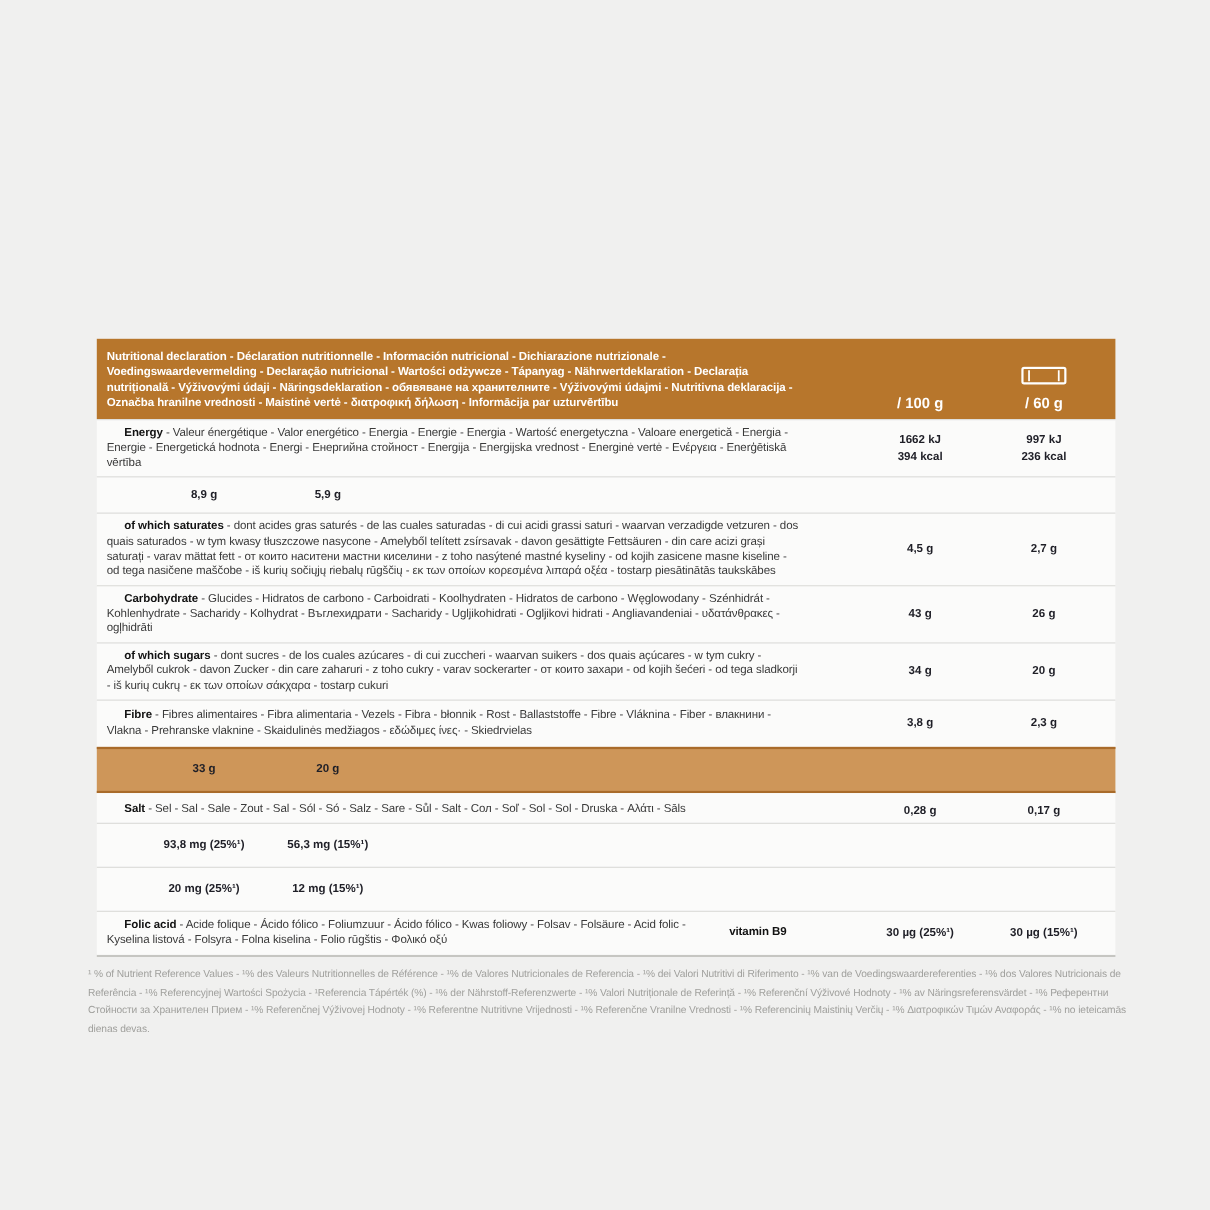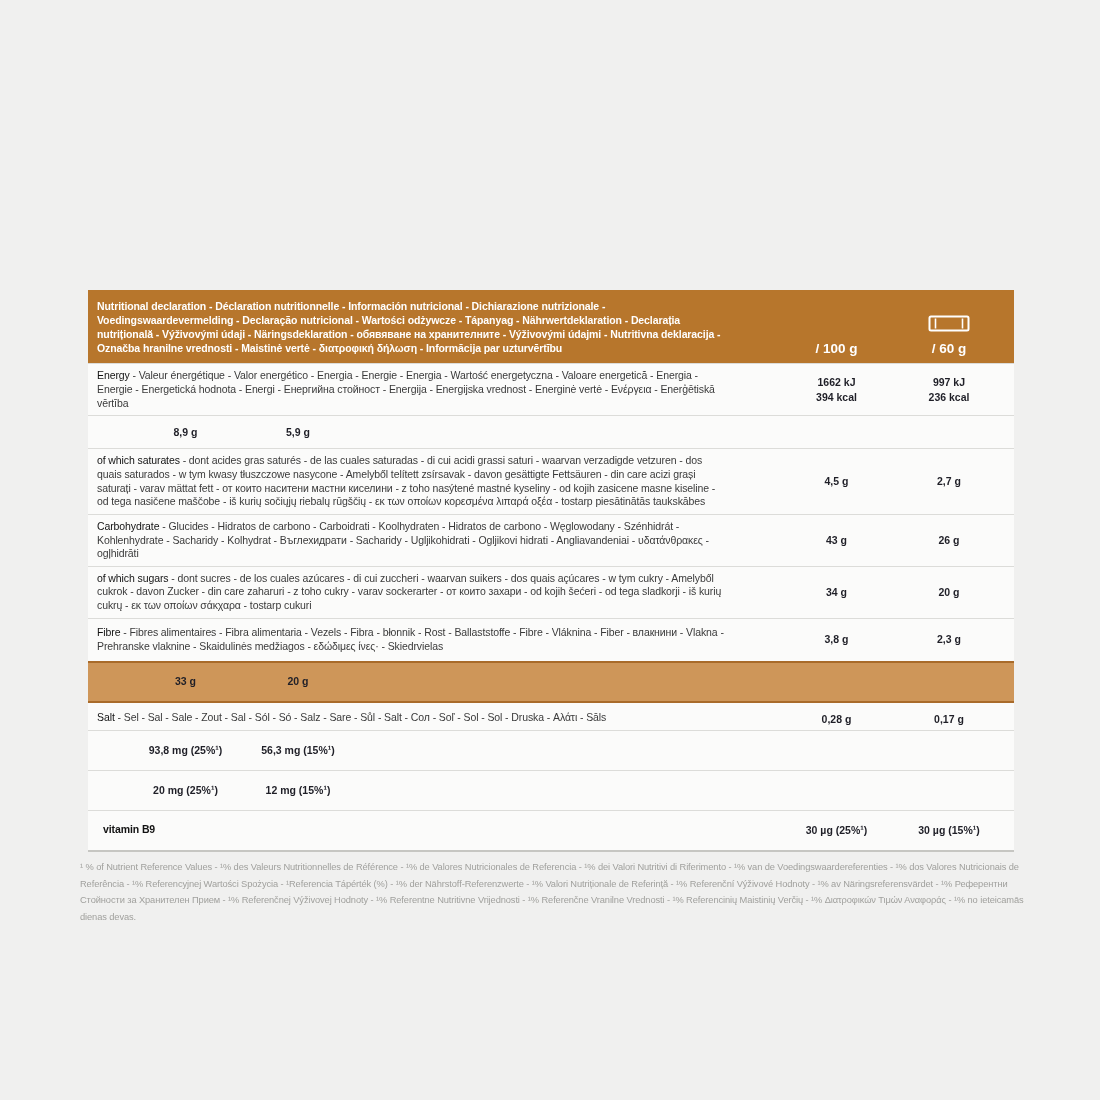--- a/index.html
+++ b/index.html
@@ -5,21 +5,21 @@
   html,body { margin:0; padding:0; }
   body {
     width:1100px; height:1100px;
     background:#f0f0ef;
     font-family:"Liberation Sans", sans-serif;
   }
   .canvas {
     position:relative; width:1100px; height:1100px;
     background:var(--page-bg,#f0f0ef); overflow:hidden;
   }
-  .wrap { position:absolute; left:88px; top:290px; width:926px; }
+  .wrap { position:absolute; left:88px; top:308px; width:926px; }
 
   
   .c-name { flex:1; padding:2px 10px 2px 9px; box-sizing:border-box; }
   .c-100  { width:95px; padding-left:50px; text-align:center; flex-shrink:0; }
   .c-60   { width:130px; text-align:center; flex-shrink:0; }
 
   
   .thead {
     background:var(--header-bg,#b7762c); color:#fff;
     display:flex; padding:8px 0 6px 0;
@@ -35,21 +35,21 @@
     display:flex; align-items:center;
     background:#fbfbfa; border-top:1px solid #dcdcd9;
     padding:3px 0;
   }
   .row:first-of-type { border-top:none; }
   .row .c-name {
     font-size:10.5px; color:#3a3a3a; line-height:1.3; letter-spacing:-0.1px;
     display:flex; align-items:center;
   }
   .name-text { flex:1; }
-  .term { font-weight:normal; color:#121212; }
+  .term { font-weight:bold; color:#121212;margin-left:16px; }
   .b9note { font-weight:bold; color:#121212; white-space:nowrap; padding:0 14px 0 6px; }
   .b9note:empty { display:none; }
   .val {
     font-size:10.5px; font-weight:bold; color:#1f1f27;
     white-space:pre-line; line-height:1.4;
   }
   .row-highlight {
     background:var(--highlight-bg,#ce9659);
     border-top:2px solid var(--highlight-border,#a96b2a);
     border-bottom:2px solid var(--highlight-border,#a96b2a);
@@ -160,20 +160,21 @@
         <div class="c-60 val">56,3 mg (15%¹)</div>
       </div>
 
       <div class="row" style="min-height:33px">
         <div class="c-100 val">20 mg (25%¹)</div>
         <div class="c-60 val">12 mg (15%¹)</div>
       </div>
 
       <div class="row" style="min-height:33px">
         <div class="c-name">
+          <div class="name-text"><span class="term">Folic acid</span><span> - Acide folique - Ácido fólico - Foliumzuur - Ácido fólico - Kwas foliowy - Folsav - Folsäure - Acid folic - Kyselina listová - Folsyra - Folna kiselina - Folio rūgštis - Φολικό οξύ</span></div>
           <span class="b9note">vitamin B9</span>
         </div>
         <div class="c-100 val">30 µg (25%¹)</div>
         <div class="c-60 val">30 µg (15%¹)</div>
       </div>
 
     </div>
 
     <div class="footnote">¹ % of Nutrient Reference Values - ¹% des Valeurs Nutritionnelles de Référence - ¹% de Valores Nutricionales de Referencia - ¹% dei Valori Nutritivi di Riferimento - ¹% van de Voedingswaardereferenties - ¹% dos Valores Nutricionais de Referência - ¹% Referencyjnej Wartości Spożycia - ¹Referencia Tápérték (%) - ¹% der Nährstoff-Referenzwerte - ¹% Valori Nutriționale de Referință - ¹% Referenční Výživové Hodnoty - ¹% av Näringsreferensvärdet - ¹% Референтни Стойности за Хранителен Прием - ¹% Referenčnej Výživovej Hodnoty - ¹% Referentne Nutritivne Vrijednosti - ¹% Referenčne Vranilne Vrednosti - ¹% Referencinių Maistinių Verčių - ¹% Διατροφικών Τιμών Αναφοράς - ¹% no ieteicamās dienas devas.</div>
 

